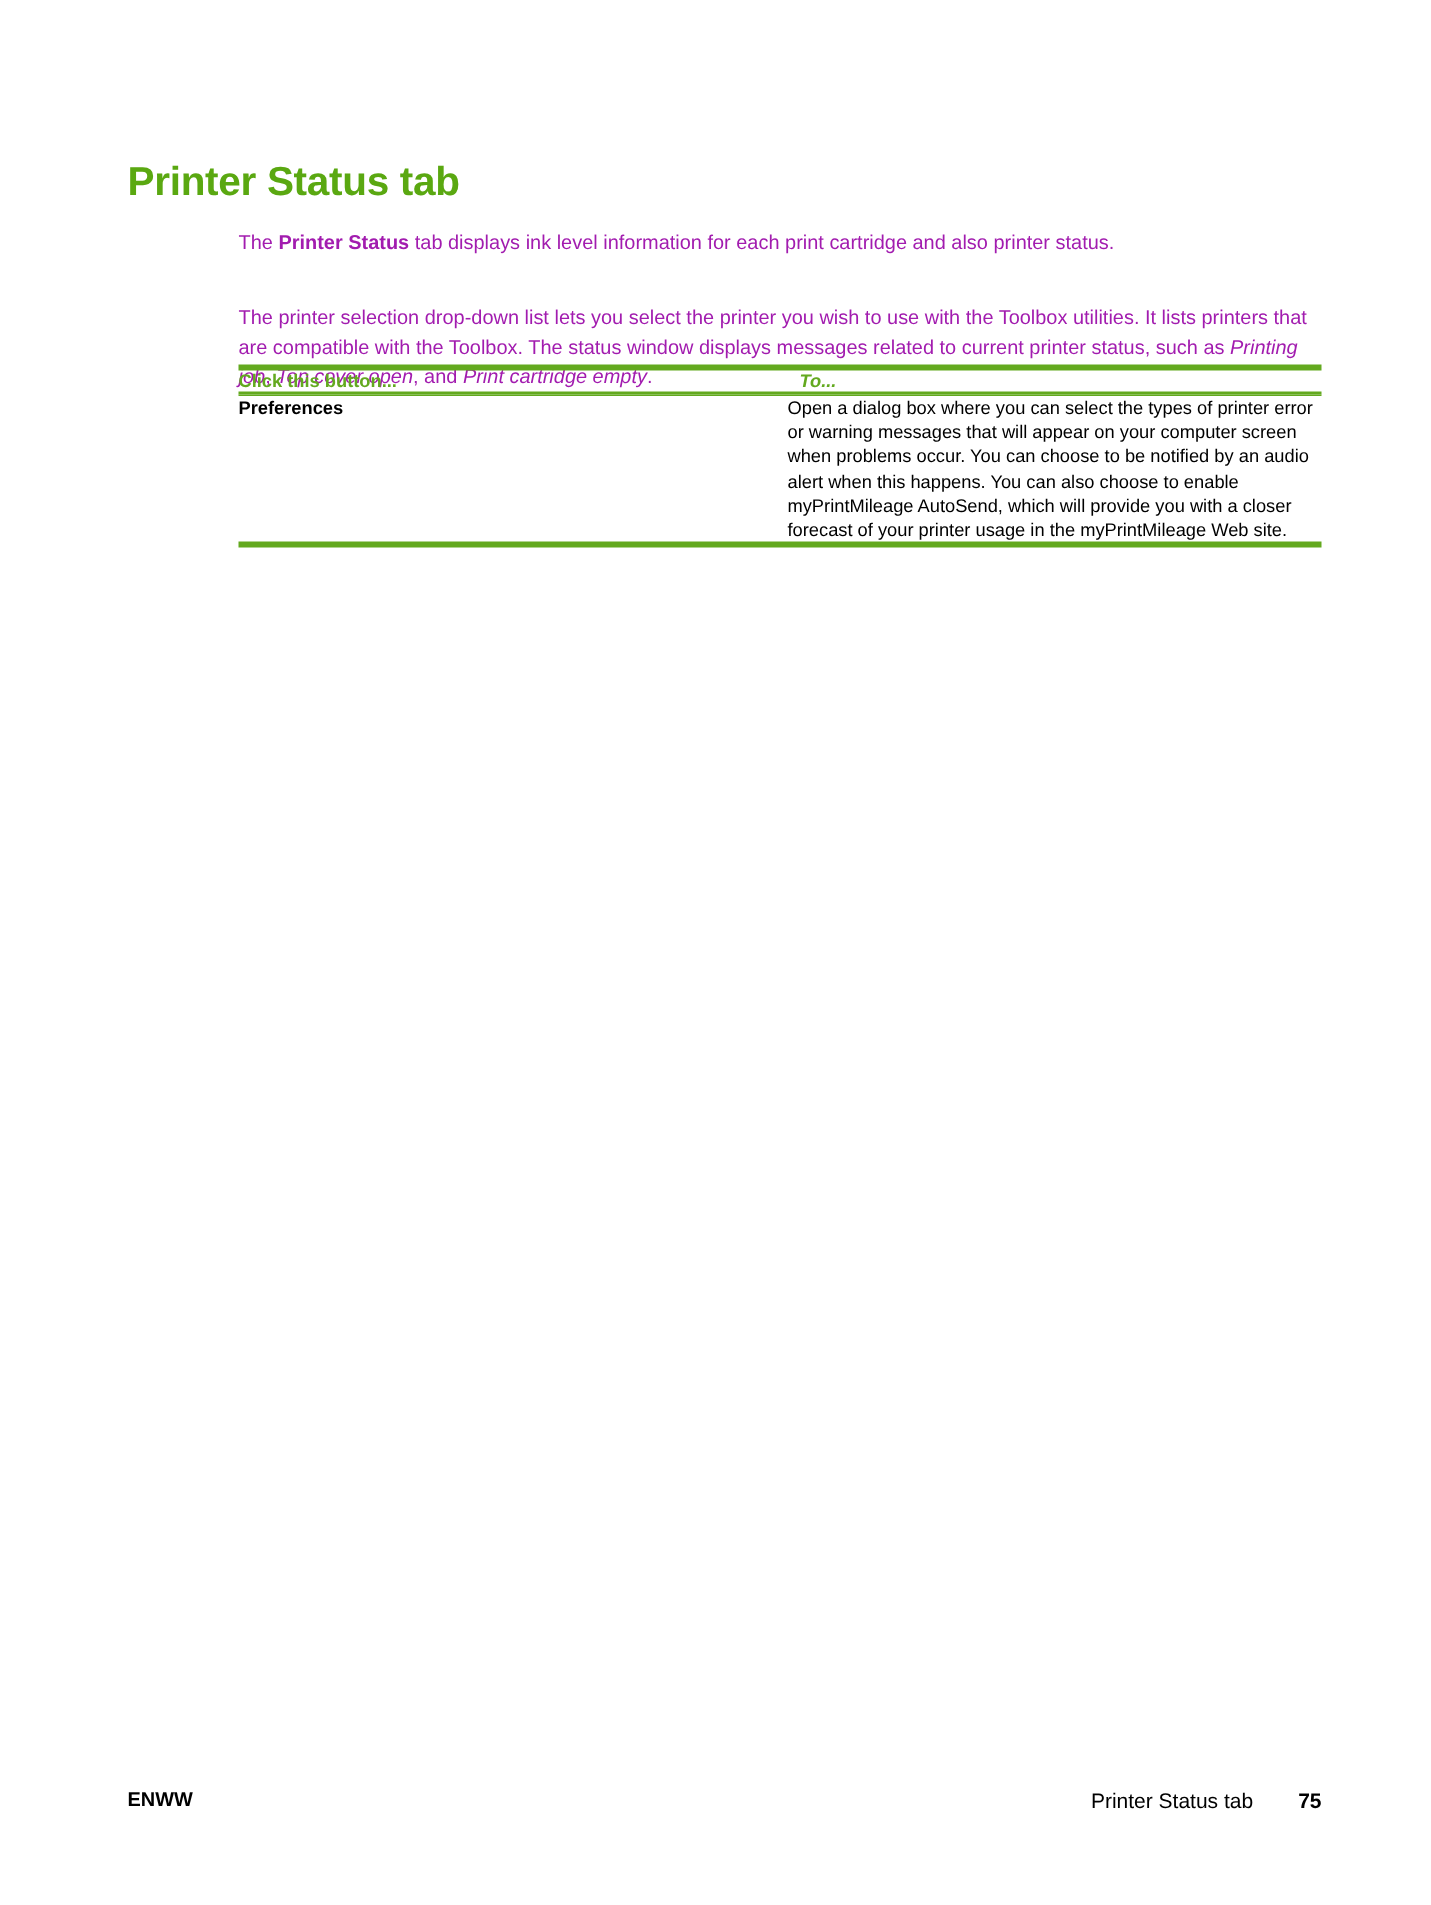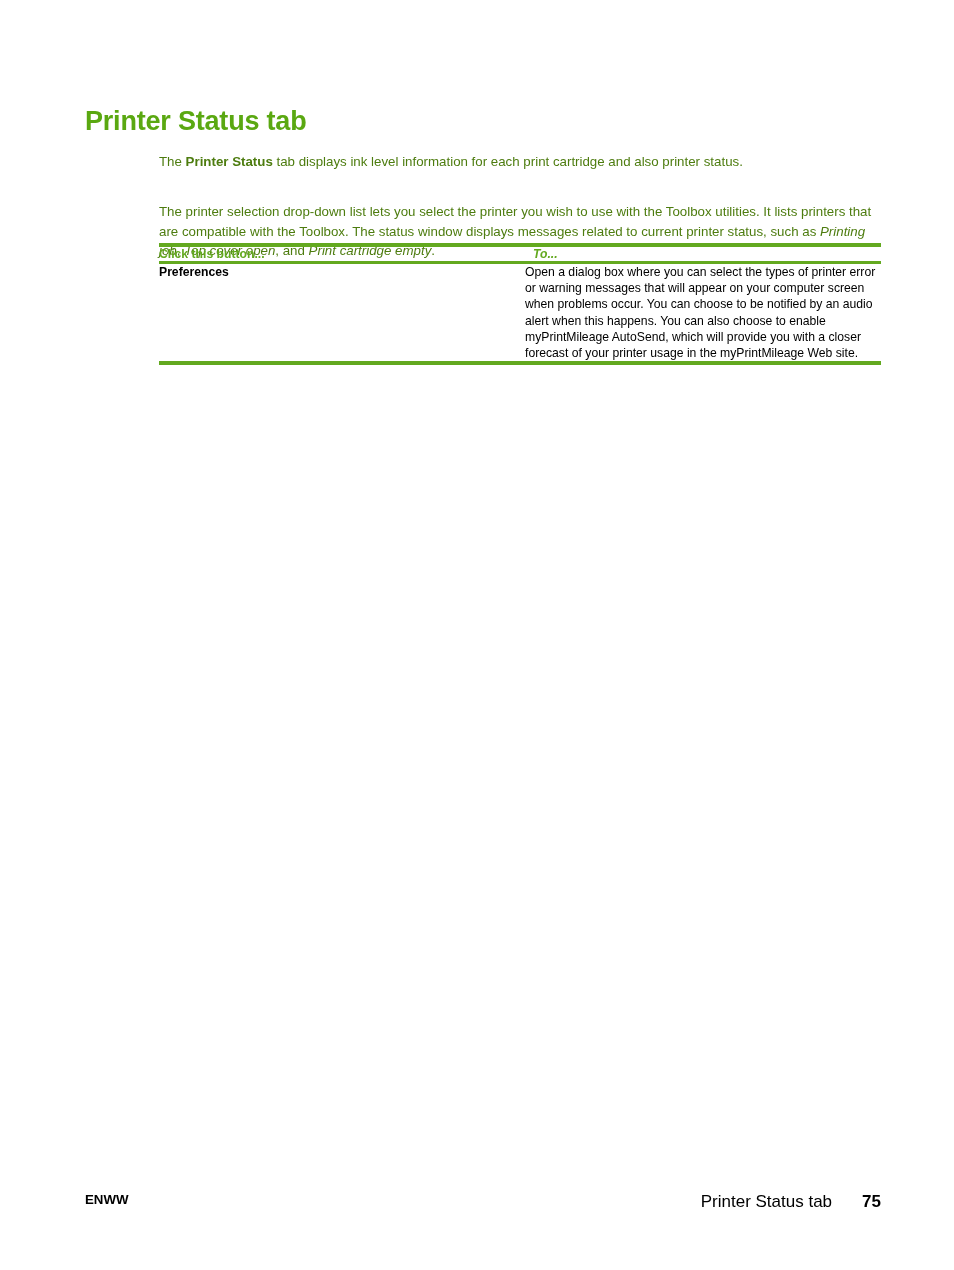--- a/index.html
+++ b/index.html
@@ -27,21 +27,21 @@
     font-weight: bold;
     color: #5aa811;
     letter-spacing: -0.2px;
   }
   .body-block {
     position: absolute;
     left: 159px;
     width: 722px;
     font-size: 13.3px;
     line-height: 19.5px;
-    color: #4d7c0f;
+    color: #a21caf;
   }
   .para-1 { top: 139px; }
   .para-2 { top: 177px; }
   .para-2 { width: 724px; margin-top: 25px; }
   b, strong { font-weight: bold; }
   i, em { font-style: italic; }
 
   
   .table-wrap {
     position: absolute;
@@ -109,21 +109,21 @@
     left: 85px;
     top: 1192px;
     font-size: 13.3px;
     font-weight: bold;
     text-align: center;
   }
   .footer-right {
     position: absolute;
     right: 73px;
     top: 1192px;
-    font-size: 17px;
+    font-size: 14px;
     white-space: nowrap;
   }
   .footer-right .sect {
     margin-right: 30px;
   }
   .footer-right .pageno {
     font-weight: bold;
   }
 </style>
 </head>

